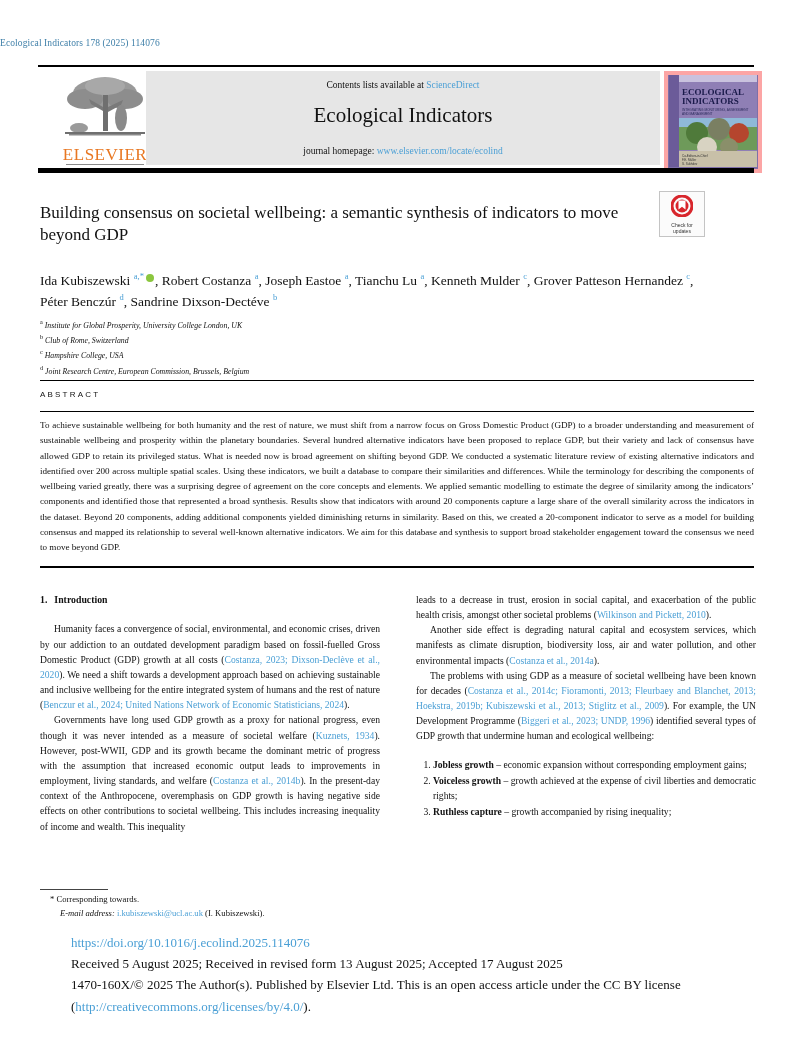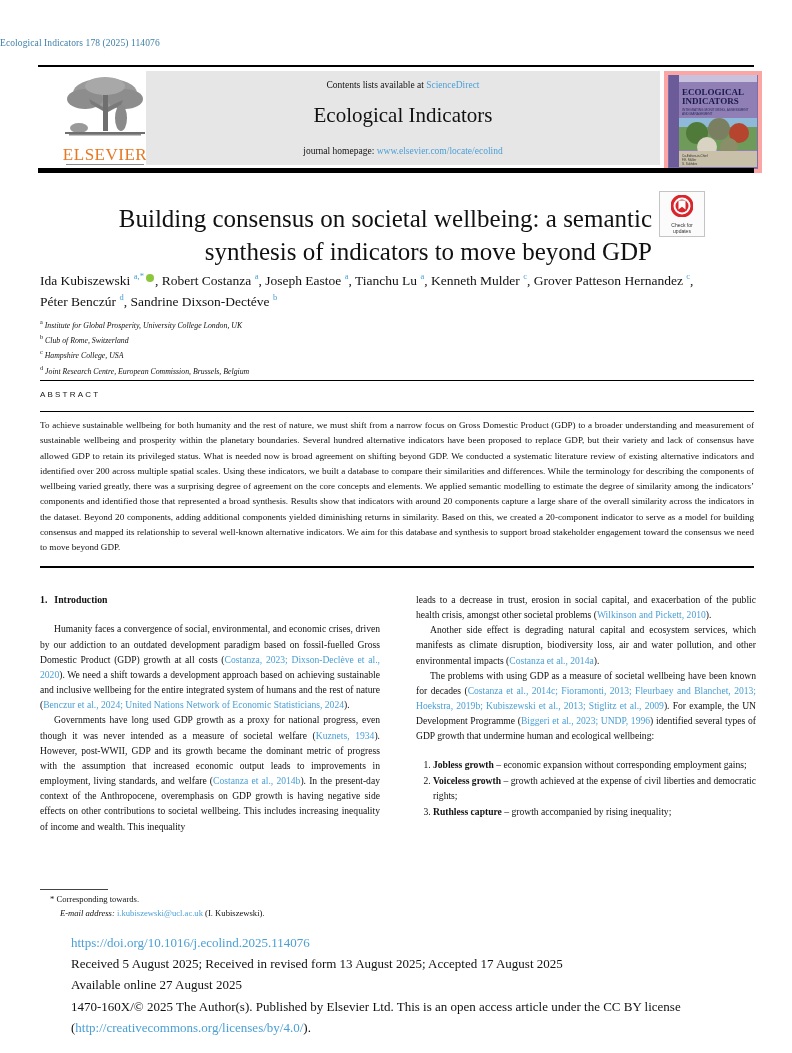--- a/index.html
+++ b/index.html
@@ -123,26 +123,25 @@
   }
 
   
   .title-block {
     position: absolute;
     top: 202px;
     left: 40px;
     width: 612px;
   }
   .paper-title {
-    font-size: 25px;
+    font-size: 17px;
     line-height: 1.32;
     font-weight: 400;
     color: #111;
     margin: 0;
-    text-align: right;
   }
   .crossmark {
     position: absolute;
     top: 191px;
     left: 659px;
     width: 46px;
     height: 46px;
     border: 1px solid #c4c4c4;
     background: #fbfbfb;
     text-align: center;
@@ -425,17 +424,16 @@
 
   <div class="footer-rule"></div>
   <div class="footnotes">
     <div class="indent1">* Corresponding towards.</div>
     <div class="indent2"><em>E-mail address:</em> <span class="link">i.kubiszewski@ucl.ac.uk</span><span> (I. Kubiszewski).</span></div>
   </div>
 
   <div class="pub-info">
     <div class="link">https://doi.org/10.1016/j.ecolind.2025.114076</div>
     <div>Received 5 August 2025; Received in revised form 13 August 2025; Accepted 17 August 2025</div>
-    <div>Available online 27 August 2025</div>
     <div><span>1470-160X/© 2025 The Author(s).  Published by Elsevier Ltd.  This is an open access article under the CC BY license (</span><span class="link">http://creativecommons.org/licenses/by/4.0/</span><span>).</span></div>
   </div>
 
 </div>
 
 </body></html>

